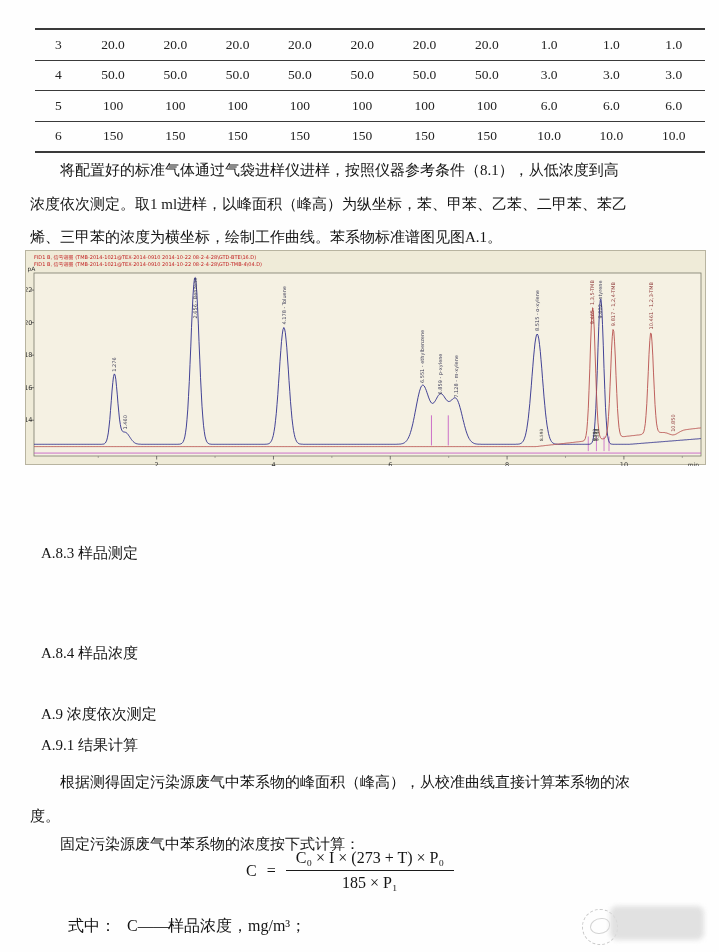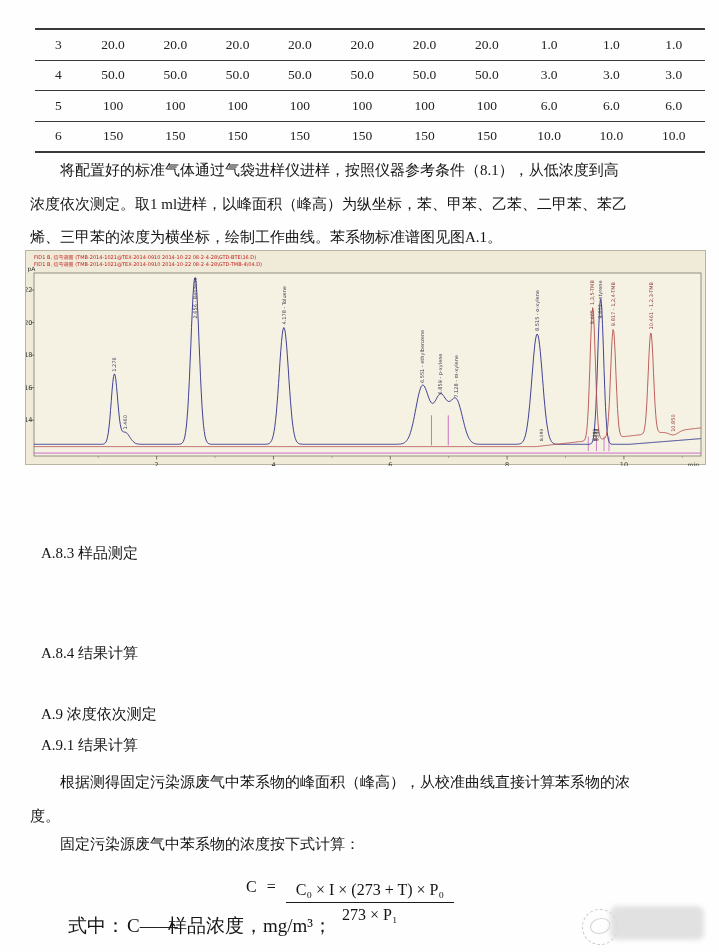--- a/index.html
+++ b/index.html
@@ -20,26 +20,26 @@
   .title{position:absolute;left:41px;font-size:15px;line-height:20px;}
 
   
   #chart{position:absolute;top:250px;left:25px;width:681px;height:215px;margin:0;
          background:#efebd8;border:1px solid #b8b4a0;box-sizing:border-box;}
   #chart svg{position:absolute;left:0;top:0;}
 
   
   #formula{position:absolute;top:849px;left:0;width:700px;display:flex;justify-content:center;
            align-items:center;gap:10px;font-size:16px;}
-  #formula .frac{display:inline-block;text-align:center;margin-top:32px;}
+  #formula .frac{display:inline-block;text-align:center;}
   #formula .num{padding:0 10px 3px 10px;border-bottom:1.5px solid #1a1a1a;}
   #formula .den{padding-top:3px;}
 
   
-  .wpart{position:absolute;top:915px;font-size:19px;line-height:22px;}
+  .wpart{position:absolute;top:915px;font-size:16px;line-height:22px;}
   #w-label{left:68px;}
   #w-symbol{left:127px;}
   #w-desc{left:168px;}
 
   
   #watermark{position:absolute;left:580px;top:903px;width:130px;height:45px;}
   .wm-circle{position:absolute;left:2px;top:6px;width:34px;height:34px;border:1.5px dashed #c9c9c9;
              border-radius:50%;filter:blur(0.6px);}
   .wm-circle:after{content:"";position:absolute;left:7px;top:8px;width:18px;height:14px;
              border:1.2px solid #d4d4d4;border-radius:60% 40% 55% 45%;}
@@ -173,40 +173,40 @@
         <line x1="5" y1="169.21333333333334" x2="8" y2="169.21333333333334" stroke="#444" stroke-width="0.7"></line>
         <text x="6.5" y="171.41333333333333" font-size="6.5" fill="#333" text-anchor="end" font-family="&quot;DejaVu Sans&quot;,sans-serif">14</text>
         <text x="1.5" y="19.5" font-size="6" fill="#333" font-family="&quot;DejaVu Sans&quot;,sans-serif">pA</text>
       </svg>
   </figure>
 
 
   <div class="title" style="top:543px;">A.8.3 样品测定</div>
 
 
-  <div class="title" style="top:643px;">A.8.4 结果计算</div>
+  <div class="title" style="top:643px;">A.8.4 样品浓度</div>
 
 
   <div class="title" style="top:704px;">A.9 浓度依次测定</div>
 
   <div class="title" style="top:735px;text-align:center;">A.9.1 结果计算</div>
 
   <div class="para ind" style="top:828px;">固定污染源废气中苯系物的浓度按下式计算：</div>
 
   <div class="para" style="top:766px;">
     <div class="ind">根据测得固定污染源废气中苯系物的峰面积（峰高），从校准曲线直接计算苯系物的浓</div>
     <div>度。</div>
   </div>
 
   <div id="formula">
     <span>C</span>
     <span>=</span>
     <span class="frac">
       <span class="num" style="display:block;">C₀ × I × (273 + T) × P₀</span>
-      <span class="den" style="display:block;">273 × P₁</span>
+      <span class="den" style="display:block;">185 × P₁</span>
     </span>
   </div>
 
   <span class="wpart" id="w-label">式中：</span>
   <span class="wpart" id="w-symbol">C——</span>
   <span class="wpart" id="w-desc">样品浓度，mg/m³；</span>
 
   <div id="watermark">
     <div class="wm-circle"></div>
     <div class="wm-pill"></div>

